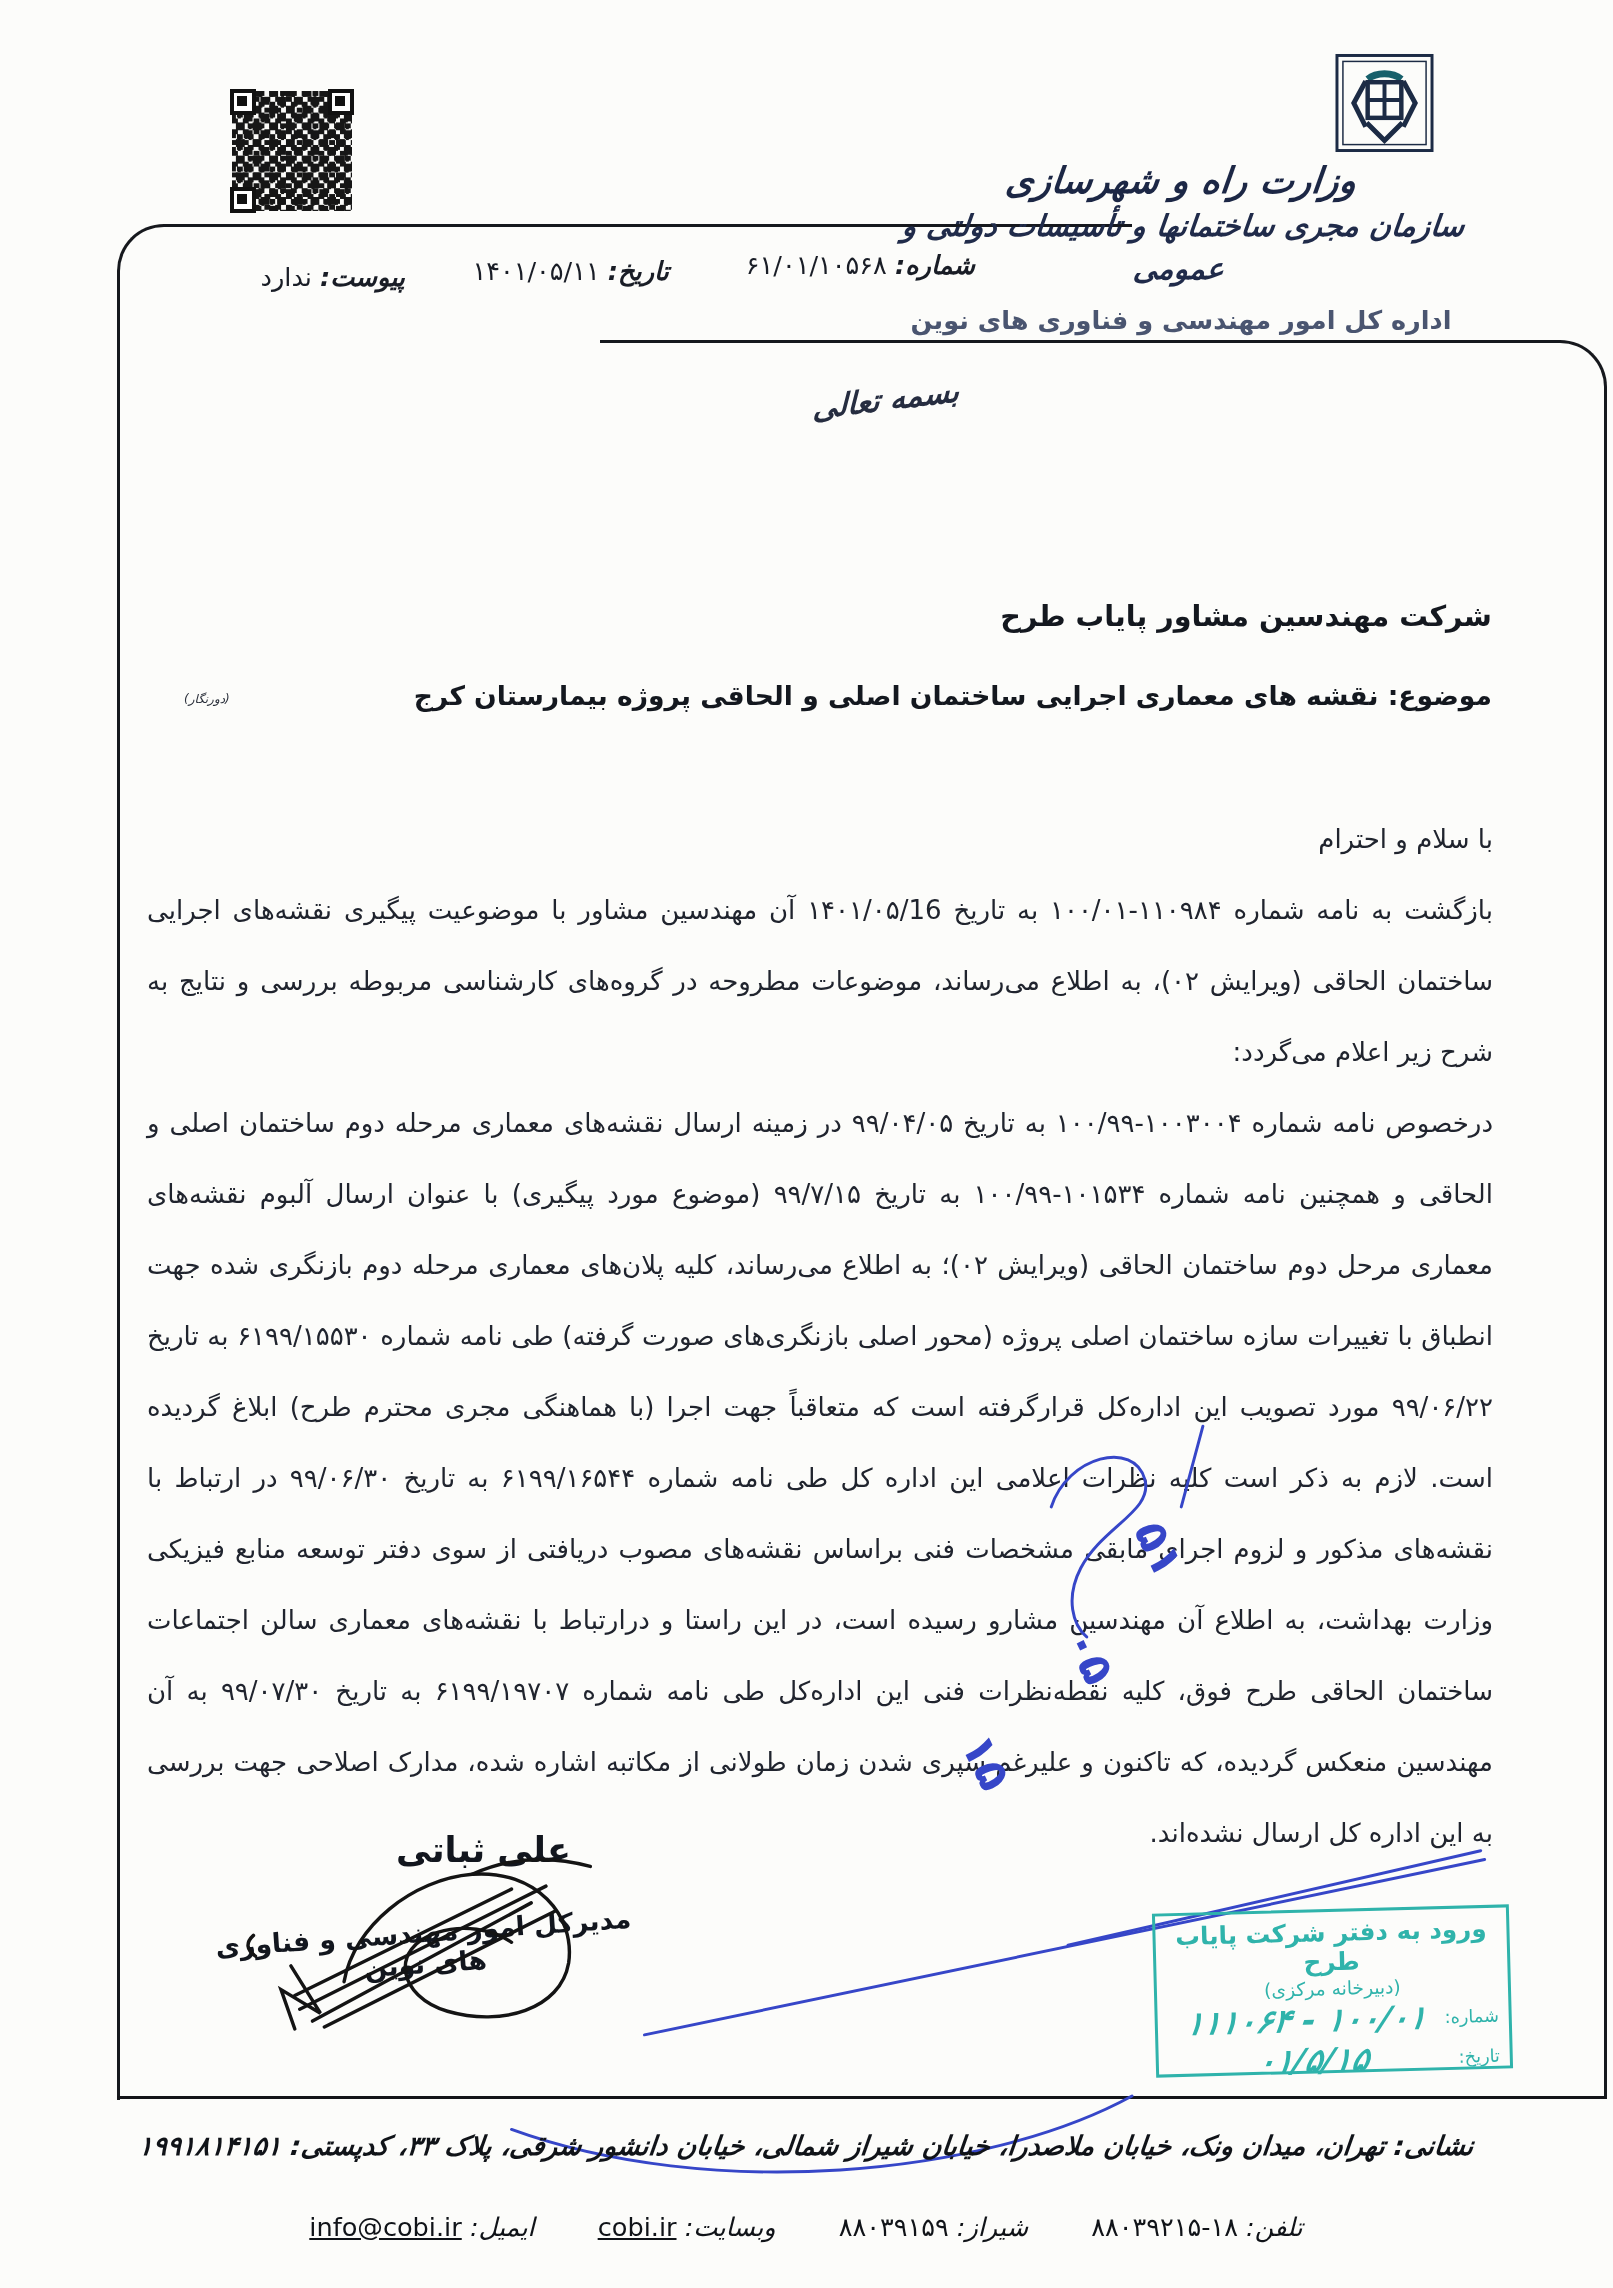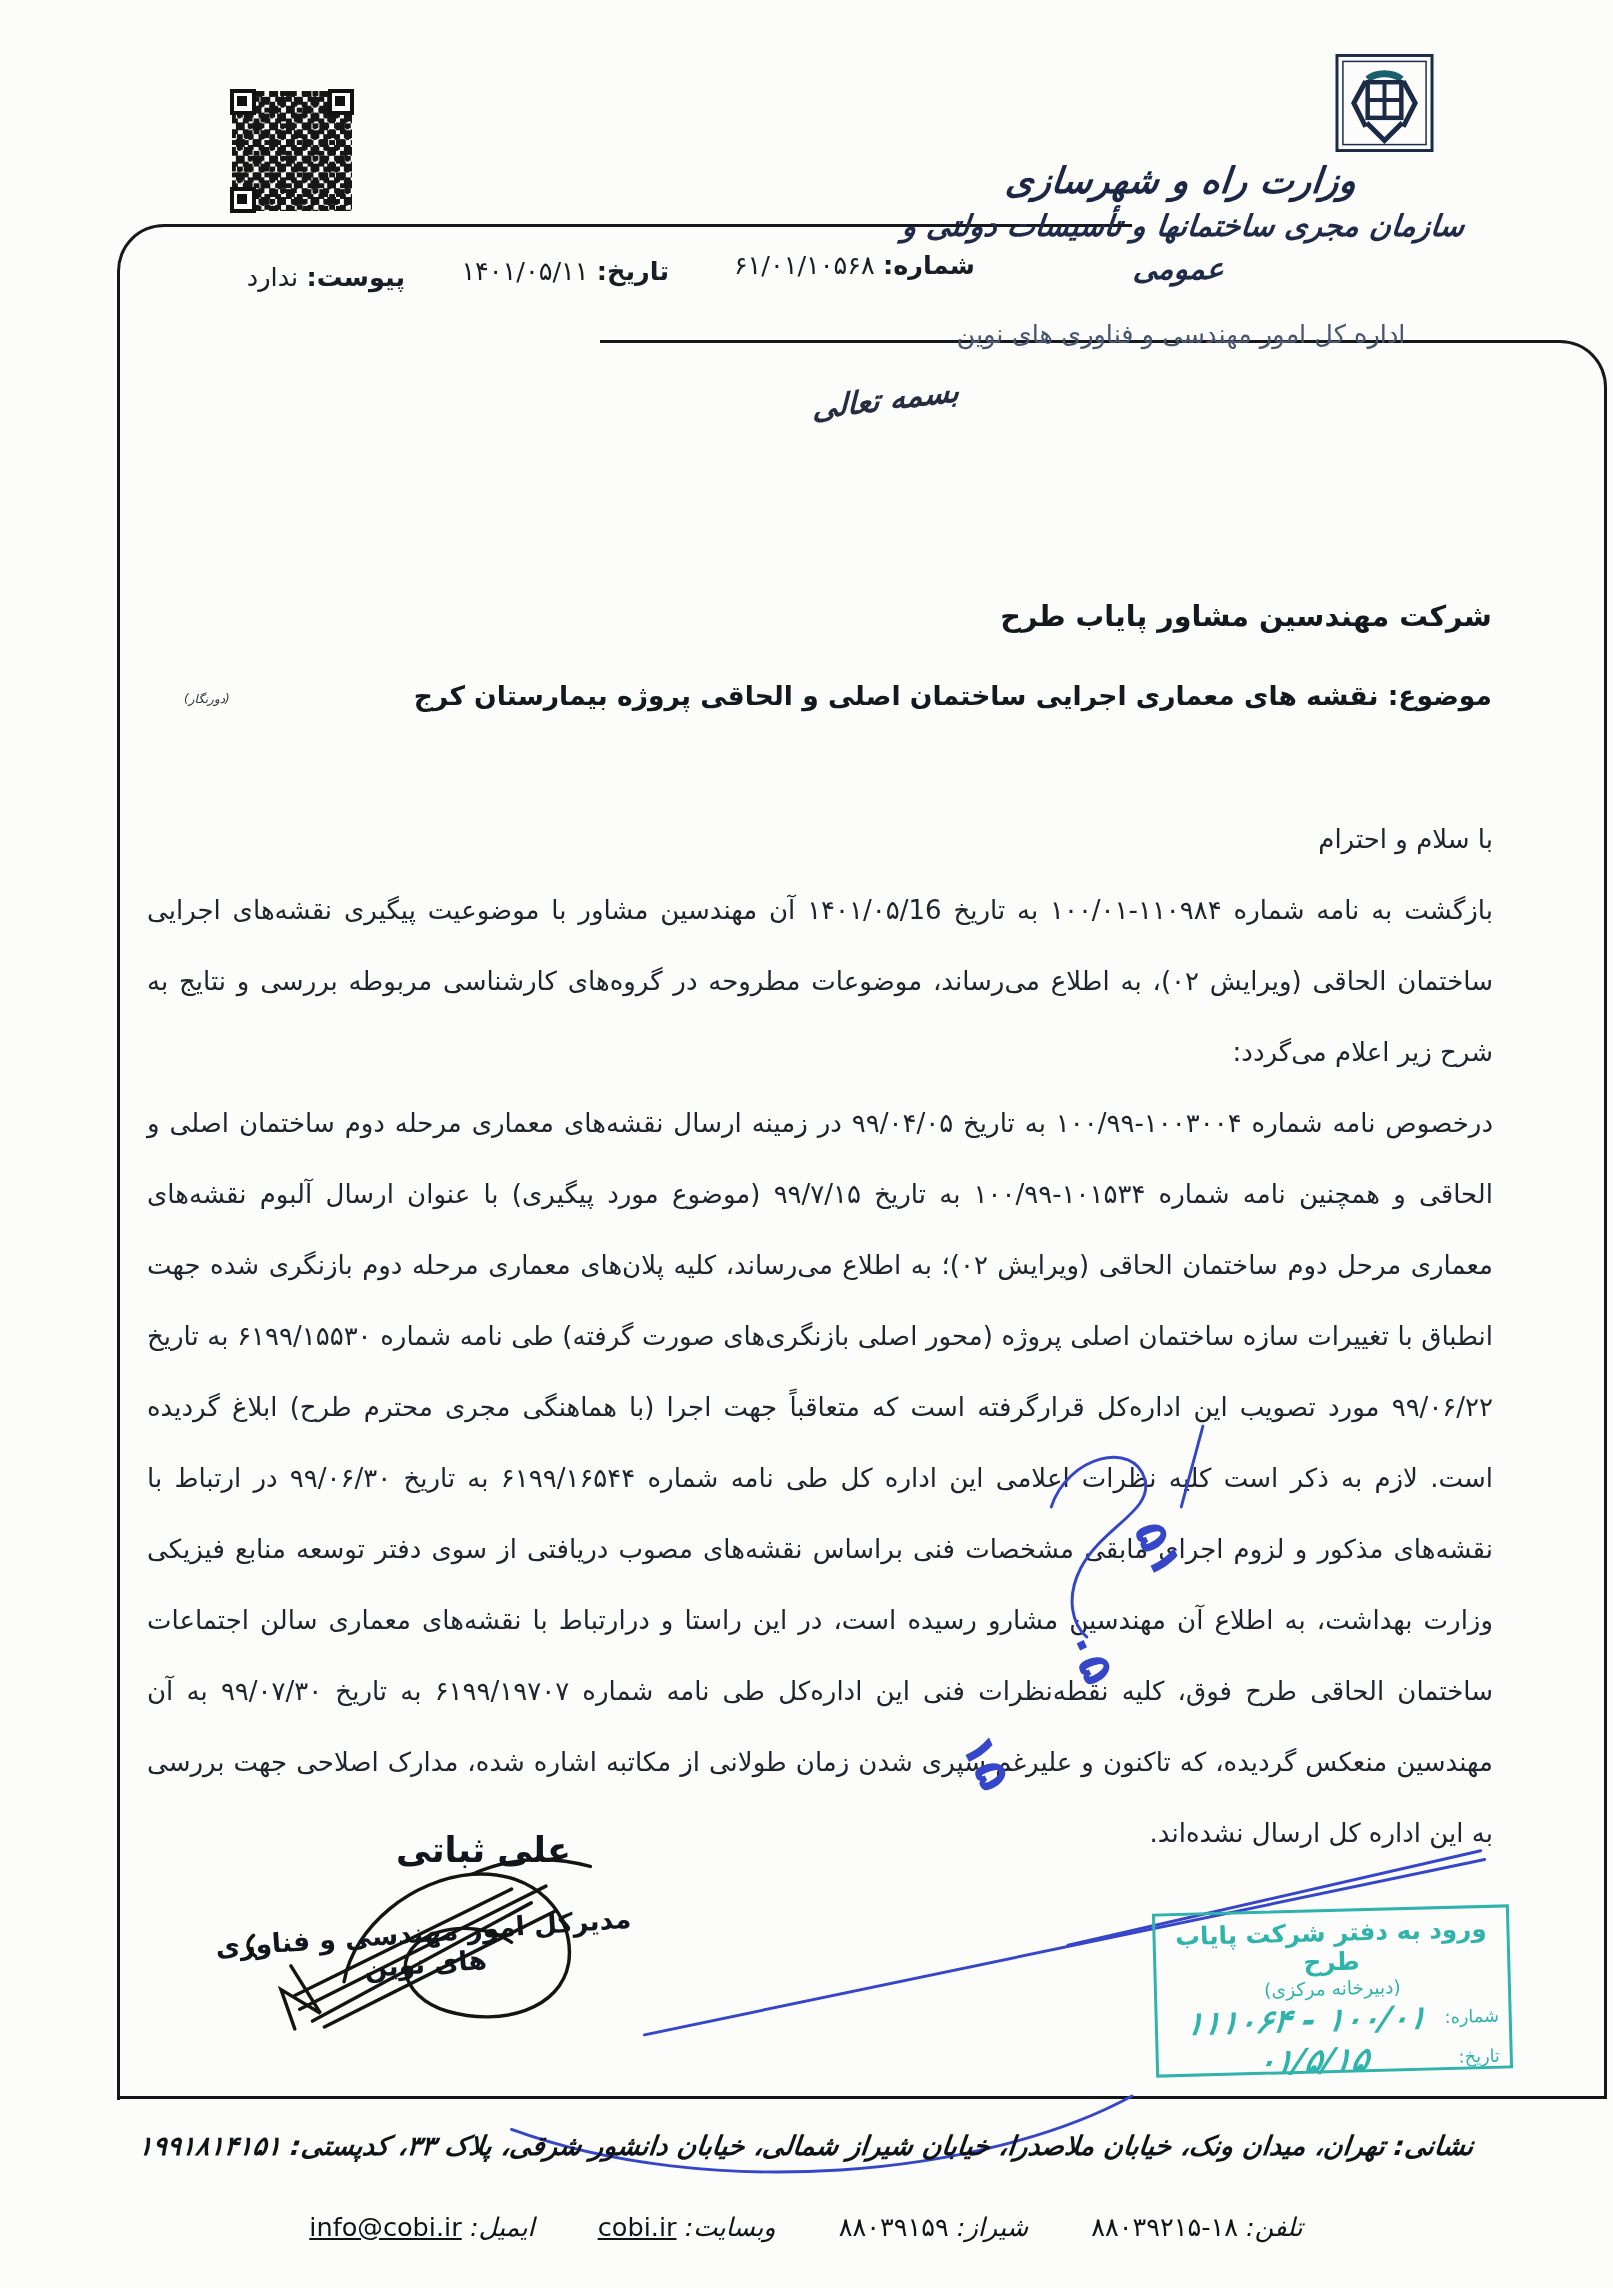--- a/index.html
+++ b/index.html
@@ -22,24 +22,24 @@
       repeating-conic-gradient(#161616 0% 25%, transparent 0% 50%);
     background-size:10.8px 10.8px, 16.7px 16.7px; background-position:0 0, 3.9px 5.9px;}
   .qr-finder{position:absolute; width:25.6px; height:25.6px; border:4.9px solid #111; background:#fff; box-sizing:border-box;}
   .qr-finder::after{content:""; position:absolute; left:3px; top:3px; width:9.9px; height:9.9px; background:#111;}
   .qr-f-tl{left:-2px; top:-2px;} .qr-f-tr{right:-2px; top:-2px;} .qr-f-bl{left:-2px; bottom:-2px;}
   
   .logo{position:absolute; left:1336px; top:53px; width:99px; height:100px;}
   .letterhead{position:absolute; left:867px; top:158px; width:630px; text-align:center;}
   .lh-ministry{font-size:36px; font-weight:bold; font-style:italic; color:#1c2745; transform:skewX(-6deg); line-height:1.3;}
   .lh-org{font-size:29.6px; font-weight:bold; font-style:italic; color:#202b4a; transform:skewX(-6deg); line-height:1.45;}
-  .lh-dept{font-size:25.6px; color:#4a5570; margin-top:28px; letter-spacing:0.5px;}
+  .lh-dept{font-size:25.6px; color:#4a5570; margin-top:14px; letter-spacing:0.5px;font-weight:bold;}
   
   .meta{position:absolute; top:0; left:0; font-size:25.6px; color:#191d26;}
-  .meta span.lab{font-weight:bold; }
+  .meta span.lab{font-weight:bold; font-style:italic;}
   .meta-number{position:absolute; left:680px; top:250px; width:296px;}
   .meta-date{position:absolute; left:414px; top:256px; width:256px;}
   .meta-attach{position:absolute; left:179px; top:262px; width:227px;}
   
   .besm{position:absolute; left:749px; top:382px; width:276px; text-align:center;
     font-size:30.5px; font-weight:bold; font-style:italic; color:#262d40; transform:rotate(-7deg) skewX(-8deg);}
   
   .recipient{position:absolute; right:121px; top:599px; font-size:28.6px; font-weight:bold; color:#14181f;}
   .subject{position:absolute; right:121px; top:680px; font-size:26.6px; font-weight:bold; color:#14181f;}
   .faxnote{position:absolute; left:185px; top:692px; font-size:12px; font-style:italic; color:#2a2f3a;}

